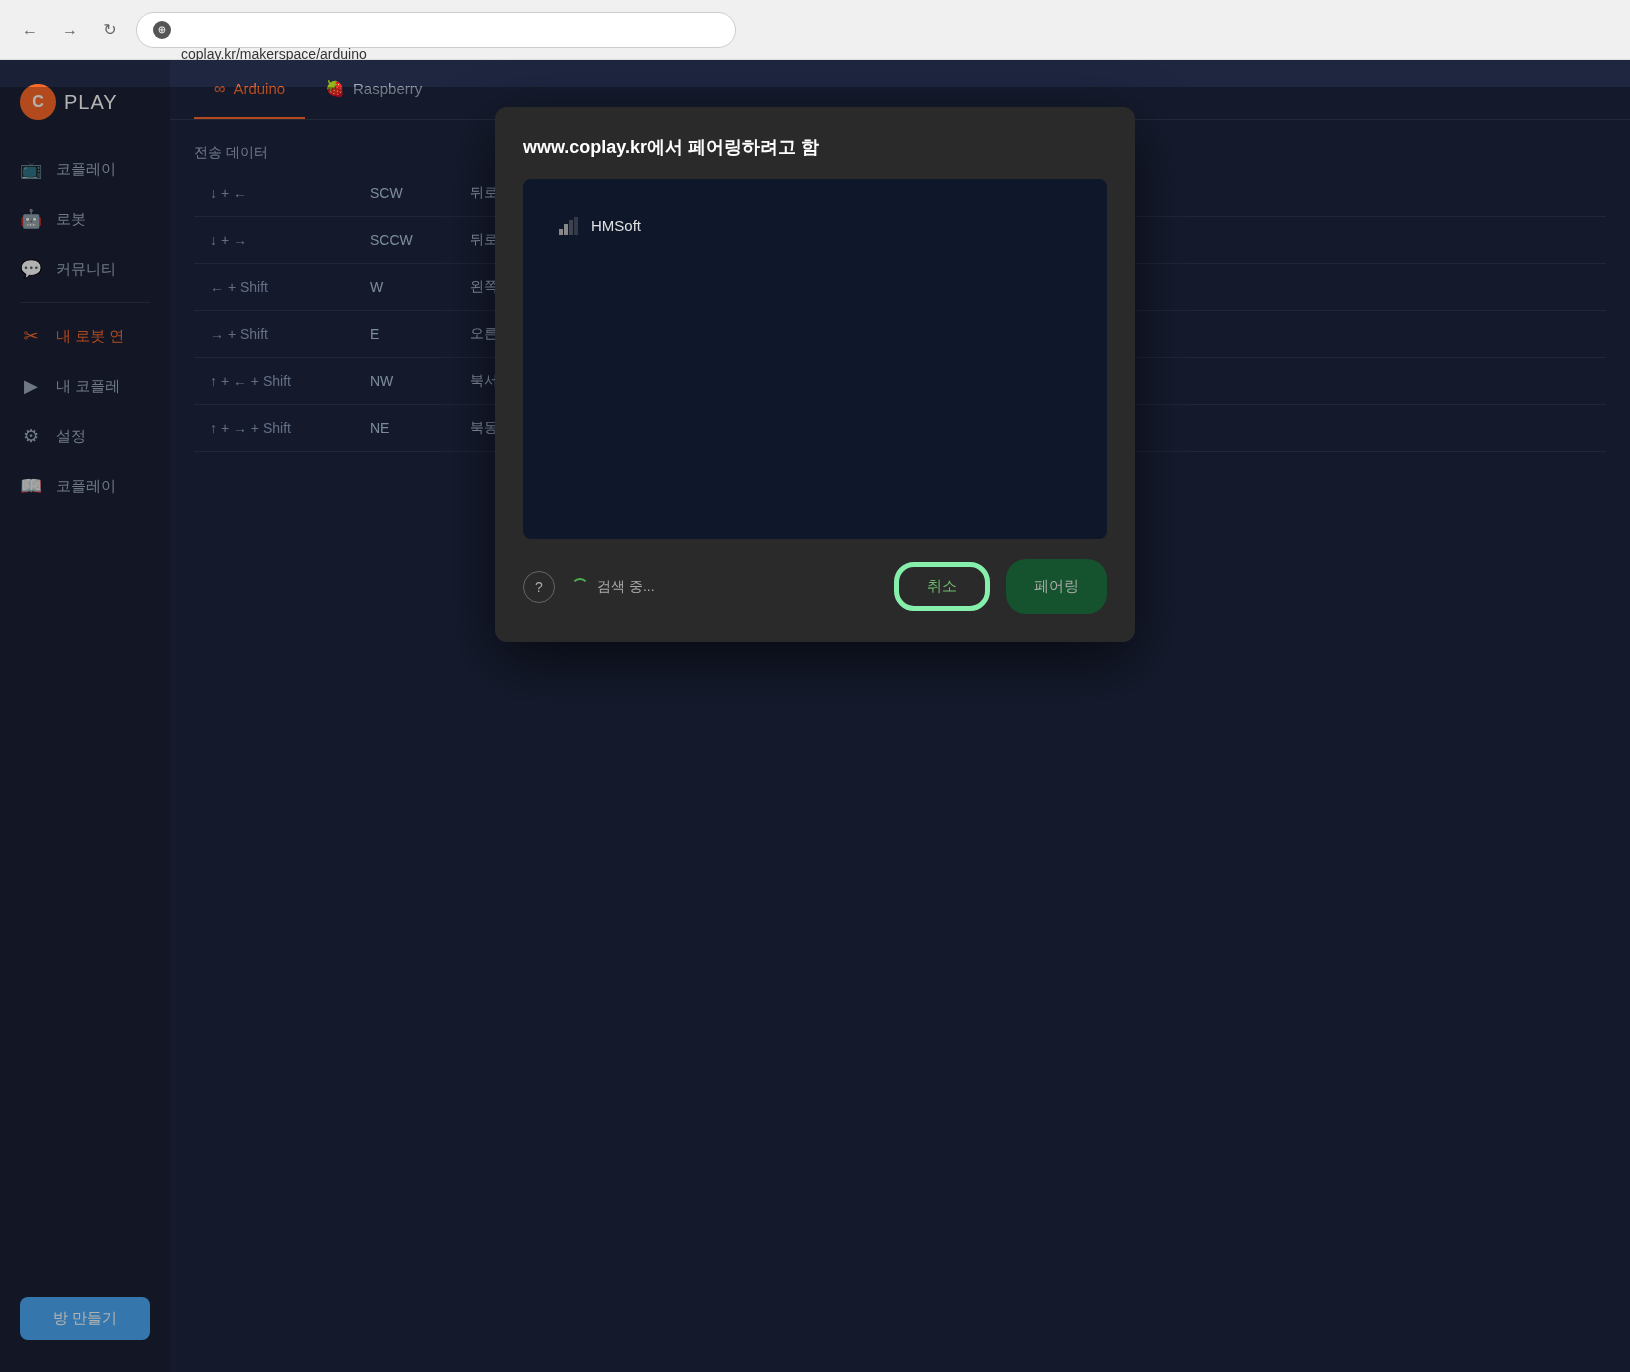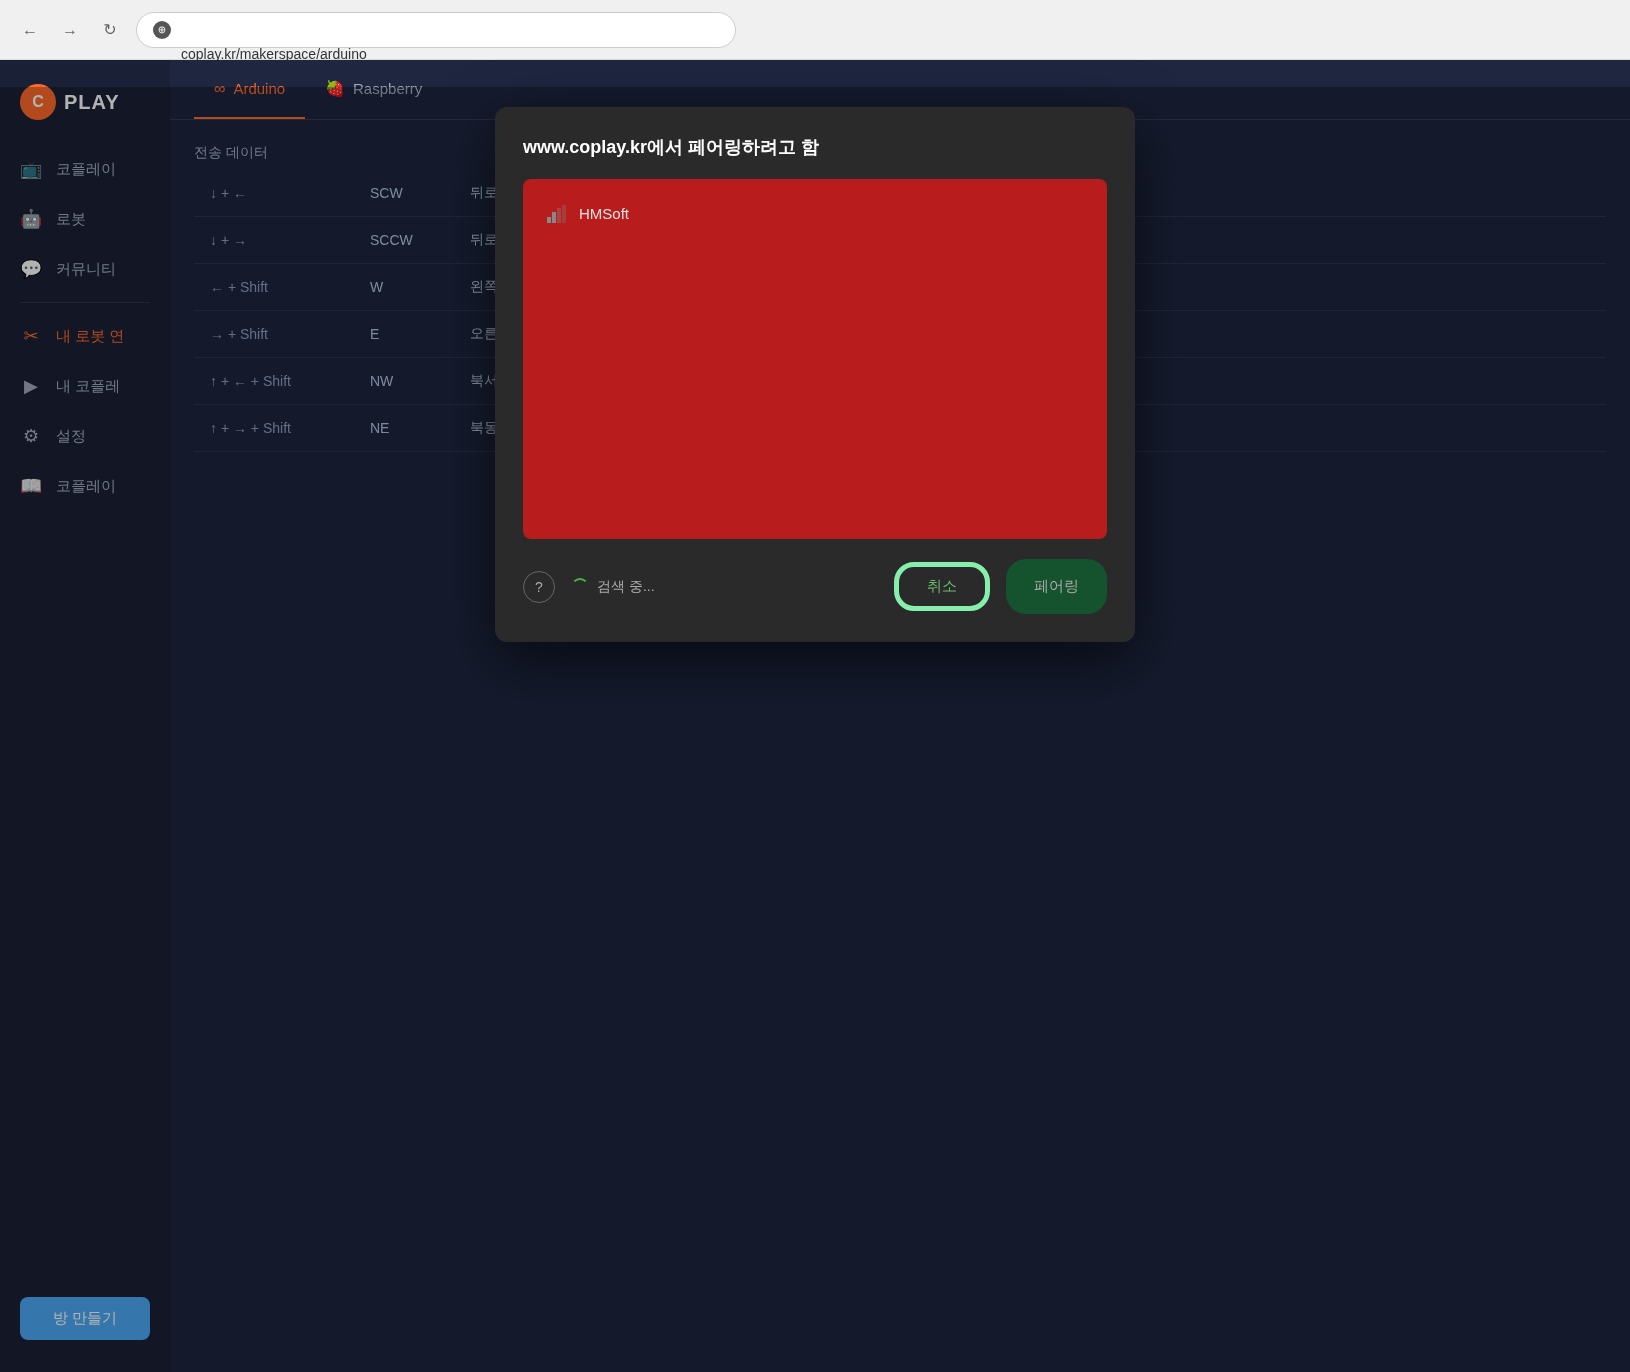--- a/index.html
+++ b/index.html
@@ -93,21 +93,21 @@
       display: flex;
       align-items: center;
       justify-content: center;
       font-weight: bold;
       color: white;
       font-size: 16px;
     }
     .logo-text {
       color: white;
       font-size: 20px;
-      font-weight: 700;
+      font-weight: 400;
       letter-spacing: 1px;
     }
     .sidebar-nav-item {
       display: flex;
       align-items: center;
       gap: 14px;
       padding: 14px 20px;
       color: #a0aec0;
       cursor: pointer;
       font-size: 15px;
@@ -240,24 +240,24 @@
     }
 
     .modal-title {
       color: white;
       font-size: 18px;
       font-weight: 600;
       margin-bottom: 20px;
     }
 
     .device-list {
-      background: #b91c1c;
+      background: #0f172a;
       border-radius: 8px;
       min-height: 360px;
-      padding: 12px;
+      padding: 24px;
       margin-bottom: 20px;
     }
 
     .device-item {
       display: flex;
       align-items: center;
       gap: 12px;
       padding: 12px;
       border-radius: 6px;
       cursor: pointer;

